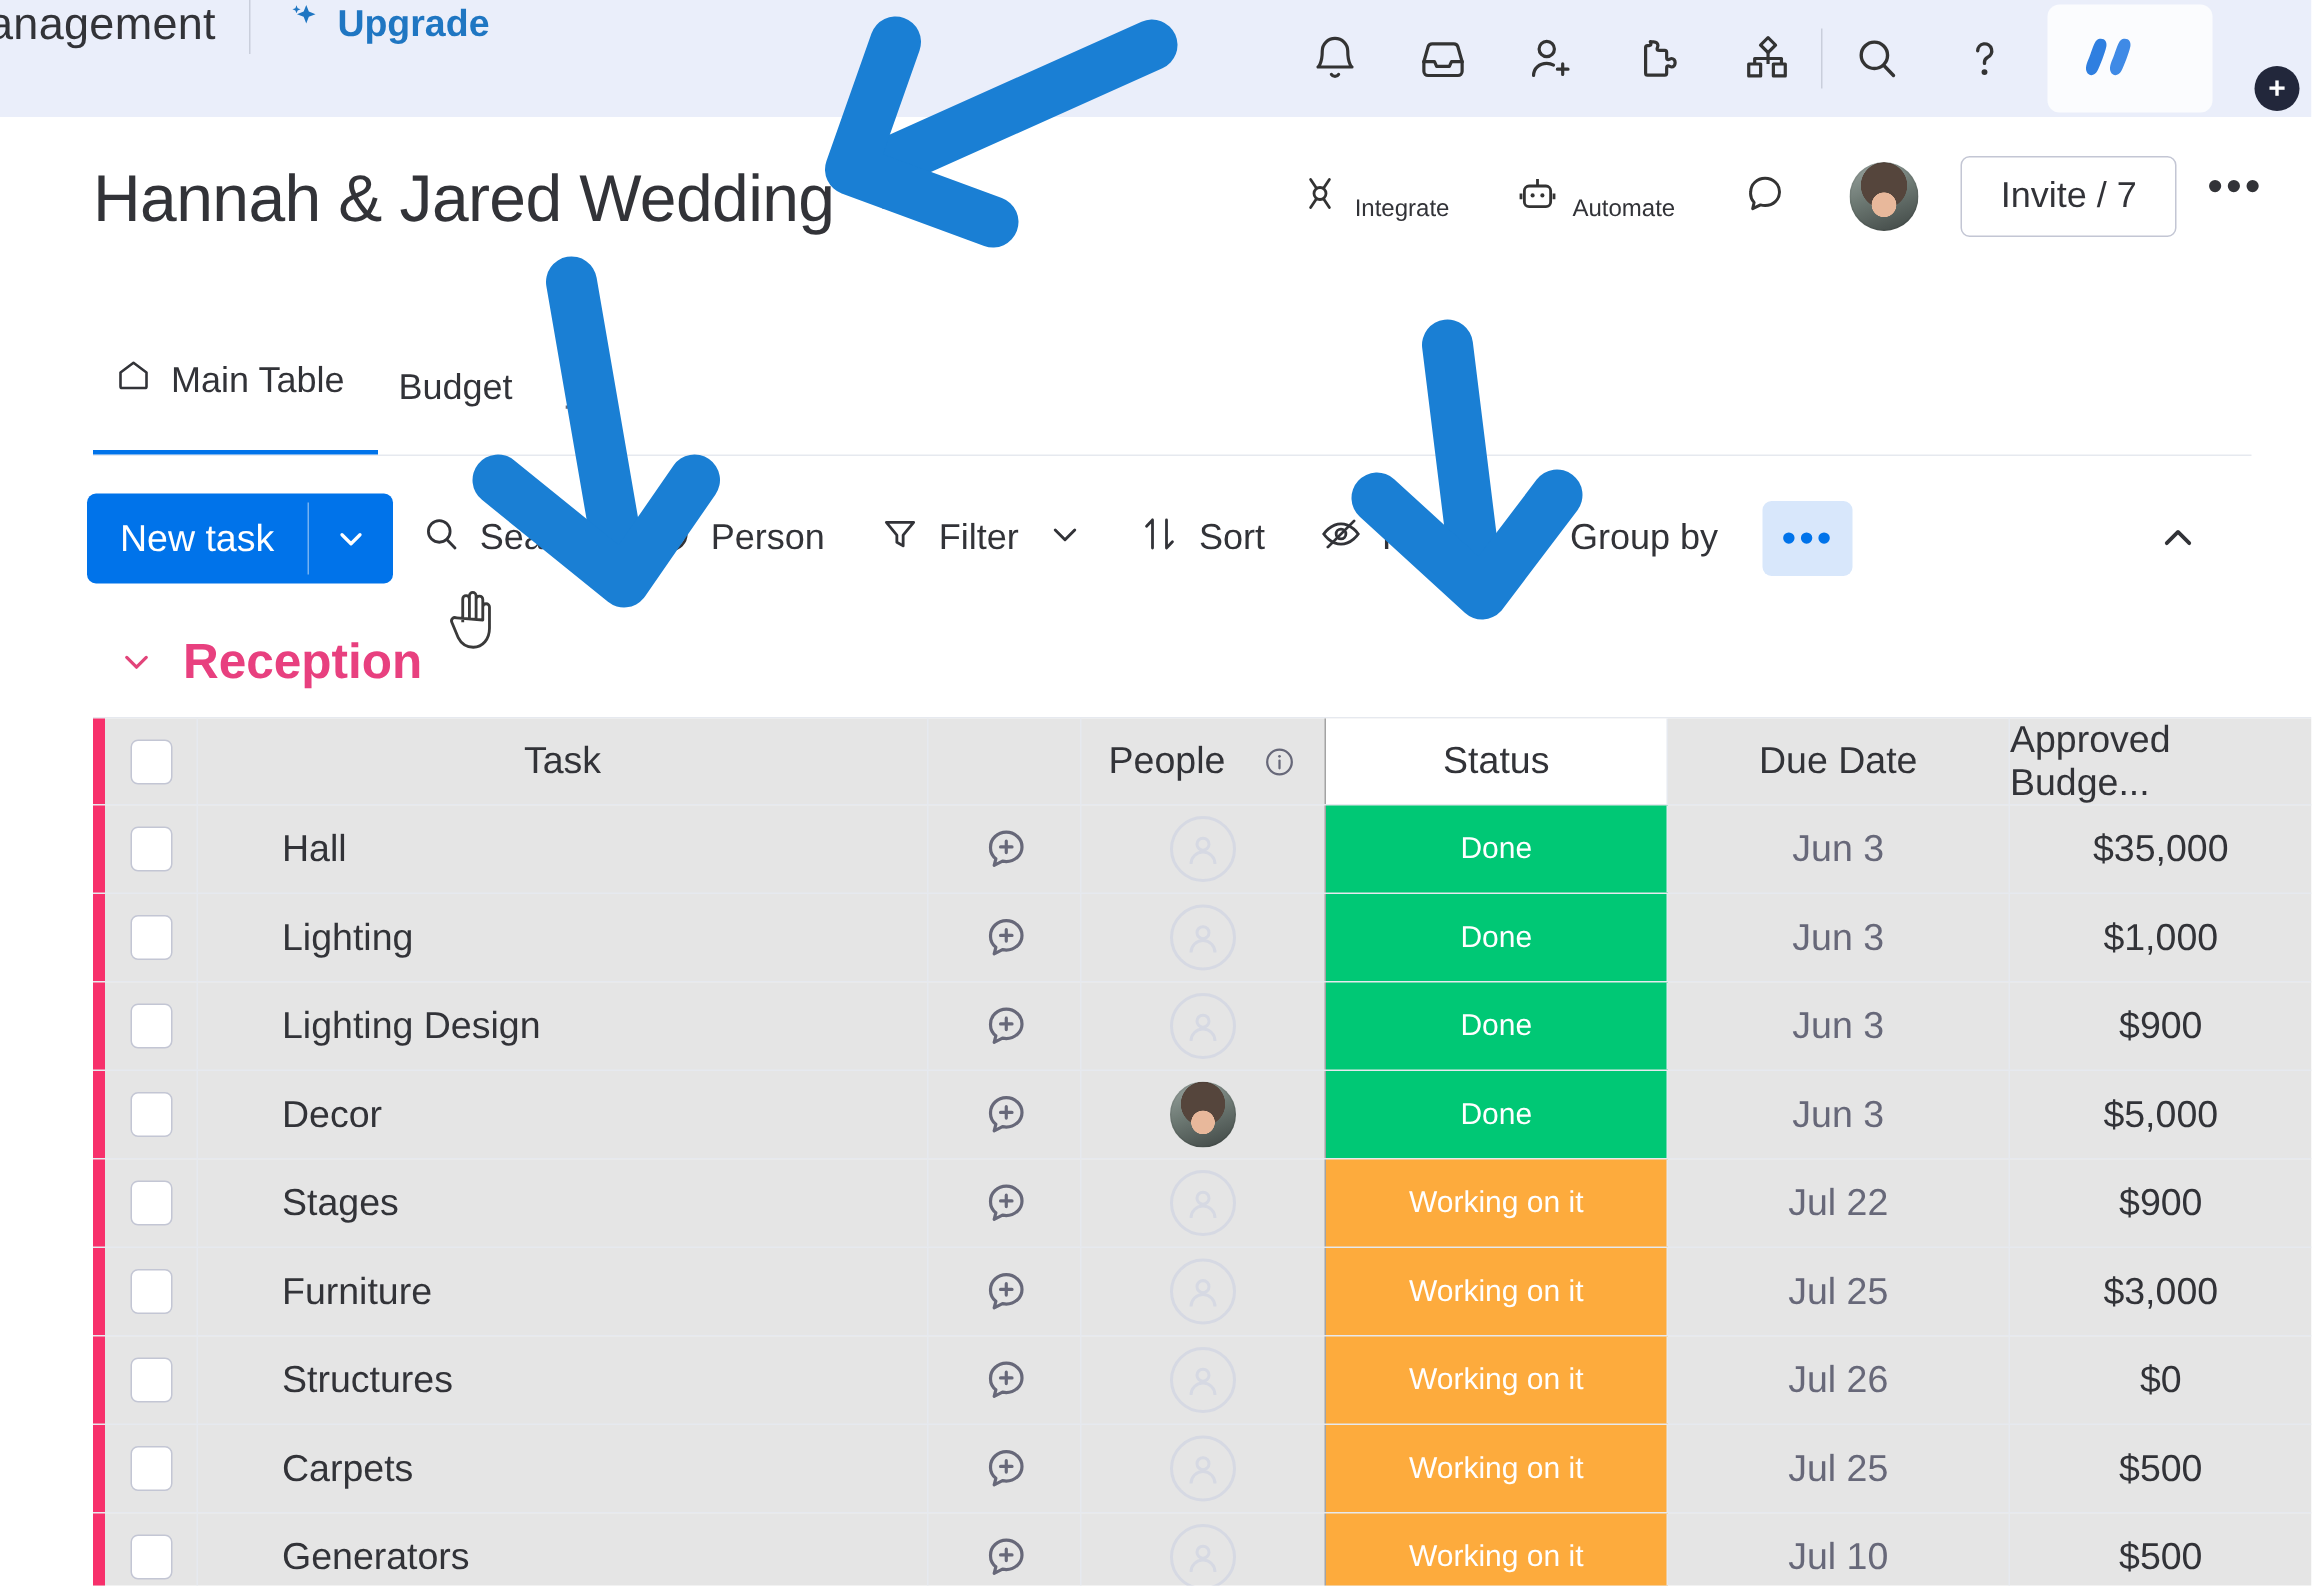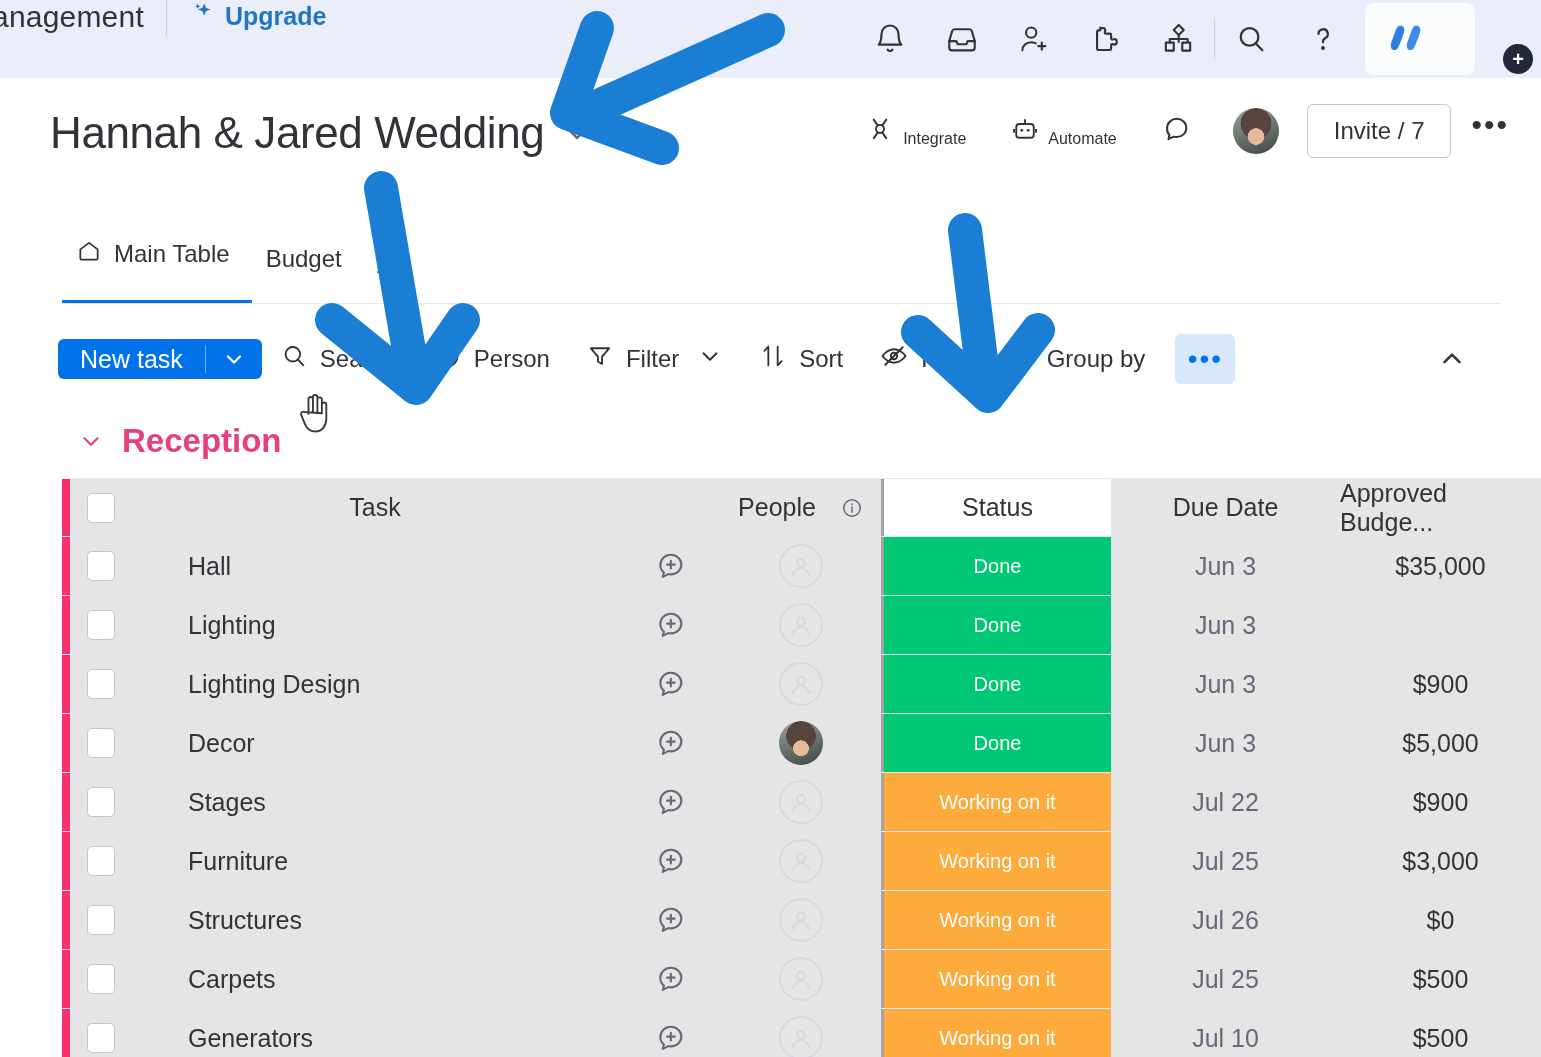--- a/index.html
+++ b/index.html
@@ -65,21 +65,21 @@
     display: flex; align-items: center; justify-content: center;
     font-size: 20px; line-height: 1; font-weight: bold;
   }
 
   
   .board {
     position: absolute; top: 78px; left: 0; width: 1541px; height: 979px;
     background: #ffffff;
   }
   .board-title-row {
-    position: absolute; top: 22px; left: 50px; right: 20px; height: 66px;
+    position: absolute; top: 22px; left: 62px; right: 20px; height: 66px;
     display: flex; align-items: center;
   }
   .board-title {
     font-size: 44px; color: #323338; font-weight: normal;
     letter-spacing: -.4px; white-space: nowrap;
   }
   .title-caret { margin-left: 16px; color: #676879; display: flex; align-items: center;}
   .board-actions {
     position: absolute; right: 18px; top: 26px;
     display: flex; align-items: center; gap: 0;
@@ -111,21 +111,21 @@
   }
   .tab.active { border-bottom: 3px solid #0073ea; }
   .tab-add { font-size: 30px; color: #676879; padding: 0 12px 14px 12px; }
 
   
   .toolbar {
     position: absolute; top: 250px; left: 58px; right: 18px; height: 62px;
     display: flex; align-items: center;
   }
   .newtask {
-    display: flex; align-items: stretch; height: 40px;
+    display: flex; align-items: stretch; height: 60px;
     background: #0073ea; color: #fff; border-radius: 6px; overflow: hidden;
   }
   .newtask-label {
     display: flex; align-items: center; padding: 0 22px;
     font-size: 25px; white-space: nowrap;
   }
   .newtask-split { width: 1px; background: rgba(255,255,255,.45); margin: 6px 0; }
   .newtask-caret { display: flex; align-items: center; padding: 0 16px; }
   .tbtn {
     display: flex; align-items: center; gap: 12px;
@@ -178,21 +178,21 @@
     border-right: 1px solid #e6e9ef;
   }
   .c-task.head { justify-content: center; padding-left: 0; color: #323338; }
   .c-chat {
     flex: 0 0 102px; display: flex; align-items: center; justify-content: center;
     border-right: 1px solid #e6e9ef; color: #676879;
   }
   .c-chat.head { border-right: 1px solid #e6e9ef; }
   .c-people {
     flex: 0 0 163px; display: flex; align-items: center; justify-content: center;
-    border-right: 3px solid #a3a3a3; font-size: 25px; color: #323338; gap: 24px;
+    border-right: 1px solid #a3a3a3; font-size: 25px; color: #323338; gap: 24px;
   }
   .c-status {
     flex: 0 0 228px; display: flex; align-items: center; justify-content: center;
     font-size: 20px; color: #fff; border-right: 1px solid #e6e9ef;
   }
   .c-status.head { color: #323338; background: #fff !important; }
   .c-date {
     flex: 0 0 228px; display: flex; align-items: center; justify-content: center;
     font-size: 25px; color: #676879; border-right: 1px solid #e6e9ef;
   }
@@ -518,20 +518,21 @@
             <span class="c-people">
               <span class="person-ph">
                 <svg width="30" height="30" viewBox="0 0 24 24" fill="none" stroke="#d6d9e3" stroke-width="1.6">
                   <circle cx="12" cy="9.4" r="3.2"></circle>
                   <path d="M5.6 20a6.4 6.4 0 0 1 12.8 0"></path>
                 </svg>
               </span>
             </span>
             <span class="c-status" style="background: rgb(0, 200, 117);">Done</span>
             <span class="c-date">Jun 3</span>
+            <span class="c-budget">$1,000</span>
           </div>
           <div class="tr">
             <span class="accent"></span>
             <span class="c-check">
               <span class="cbox"></span>
             </span>
             <span class="c-task">Lighting Design</span>
             <span class="c-chat">
               <svg width="34" height="34" viewBox="0 0 24 24" fill="none" stroke="#676879" stroke-width="1.5" stroke-linecap="round" stroke-linejoin="round">
                 <path d="M20 11c0 3.8-3.3 6.9-7.4 6.9-.6 0-1.2-.1-1.8-.2l-3.9 2 .8-3.1A6.6 6.6 0 0 1 5.2 11c0-3.8 3.3-6.9 7.4-6.9S20 7.2 20 11z"></path>

